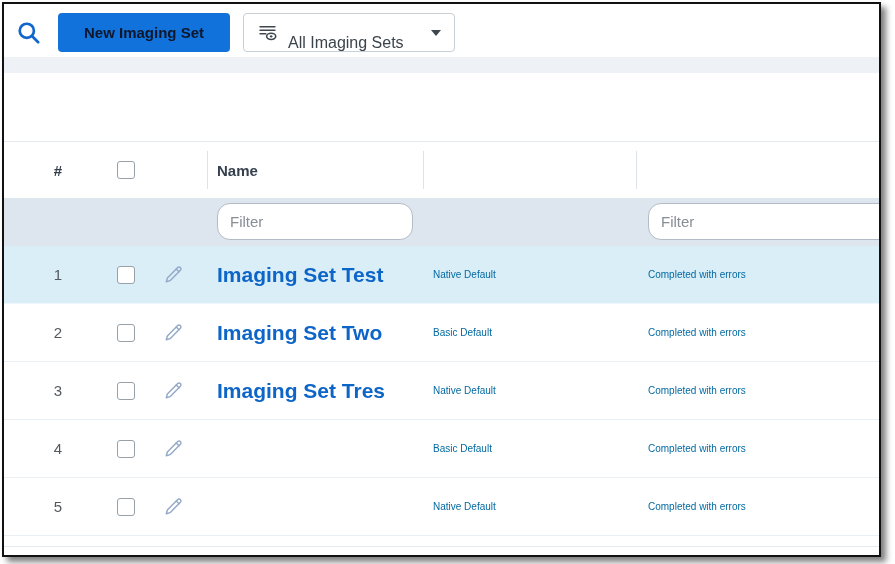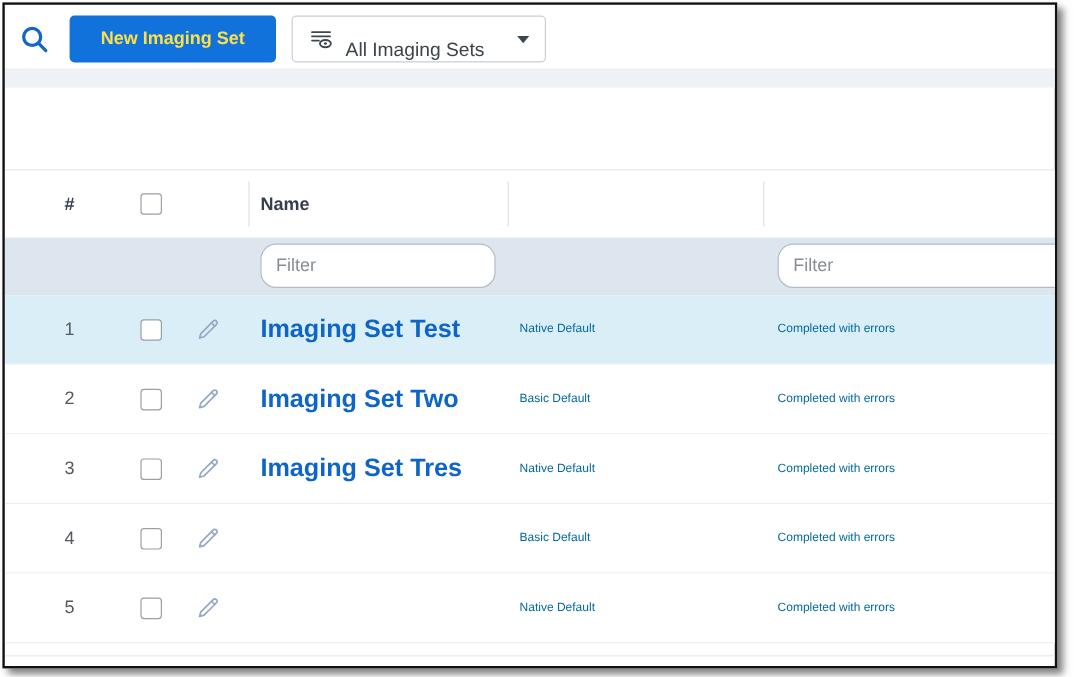--- a/index.html
+++ b/index.html
@@ -11,21 +11,21 @@
     position:absolute;left:2px;top:2px;width:875px;height:551px;
     border:2px solid #111;background:#fff;overflow:hidden;
     box-shadow:5px 5px 6px rgba(0,0,0,0.5);
   }
   
   .toolbar{position:absolute;left:0;top:0;right:0;height:53px;background:#fff;}
   .search-btn{position:absolute;left:10px;top:14px;width:28px;height:28px;cursor:pointer;
     display:flex;align-items:center;justify-content:center;background:none;border:none;padding:0;}
   .new-btn{
     position:absolute;left:54px;top:9px;height:39px;width:172px;
-    background:#1172db;color:#fde047;border:none;border-radius:4px;
+    background:#1172db;color:#0f172a;border:none;border-radius:4px;
     font-family:"Liberation Sans",sans-serif;font-size:15px;font-weight:bold;
     display:flex;align-items:center;justify-content:center;cursor:pointer;
   }
   .view-dd{
     position:absolute;left:239px;top:9px;height:39px;width:212px;box-sizing:border-box;
     background:#fff;border:1px solid #c7cfd7;border-radius:4px;
     display:flex;align-items:center;padding:0 13px;gap:10px;cursor:pointer;
   }
   .view-dd .dd-label{font-size:16px;color:#3c444b;white-space:nowrap;margin-top:21px;}
   .caret{margin-left:auto;width:0;height:0;border-left:5px solid transparent;

